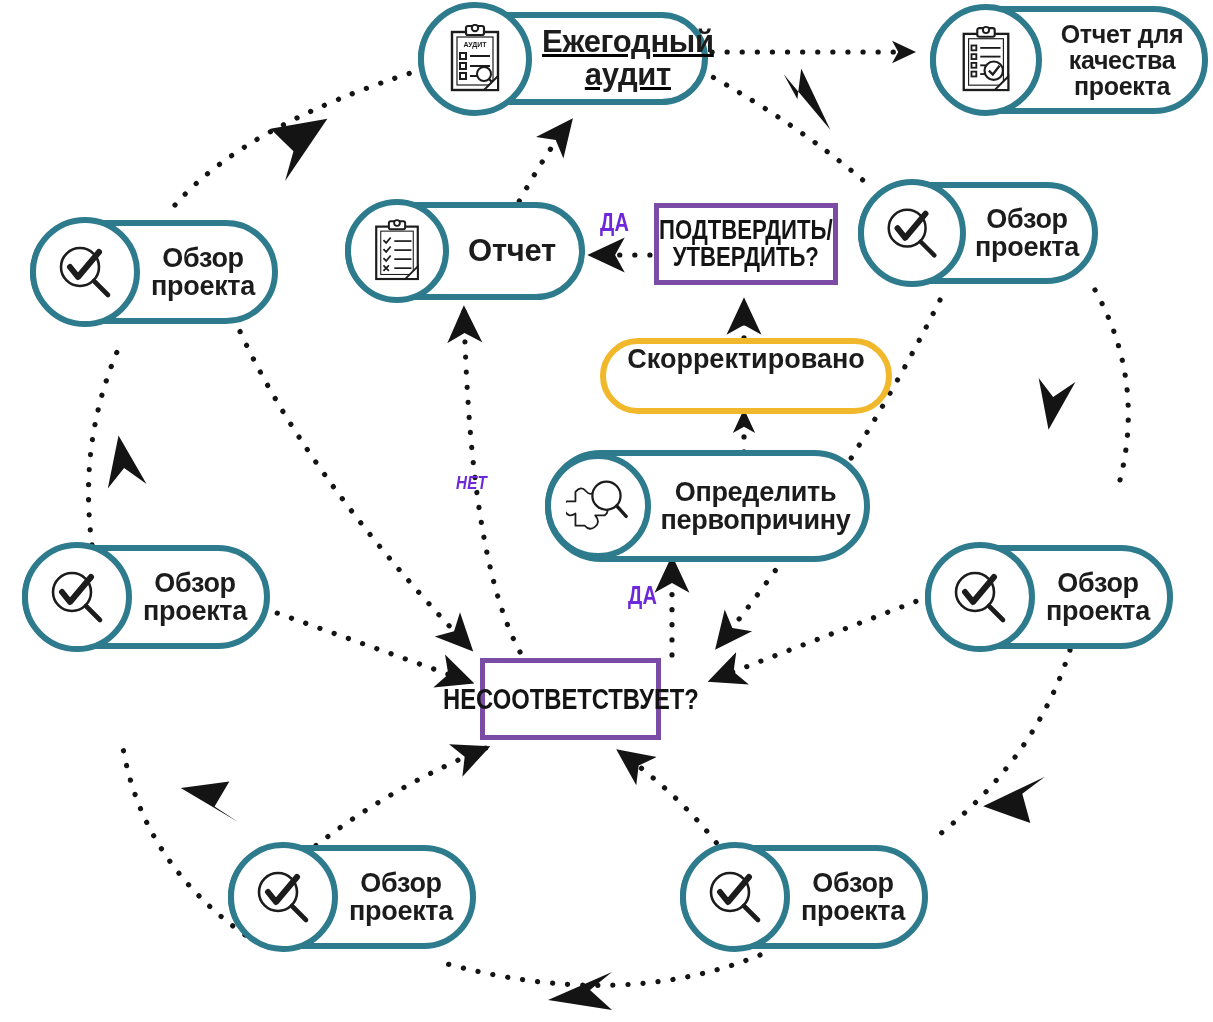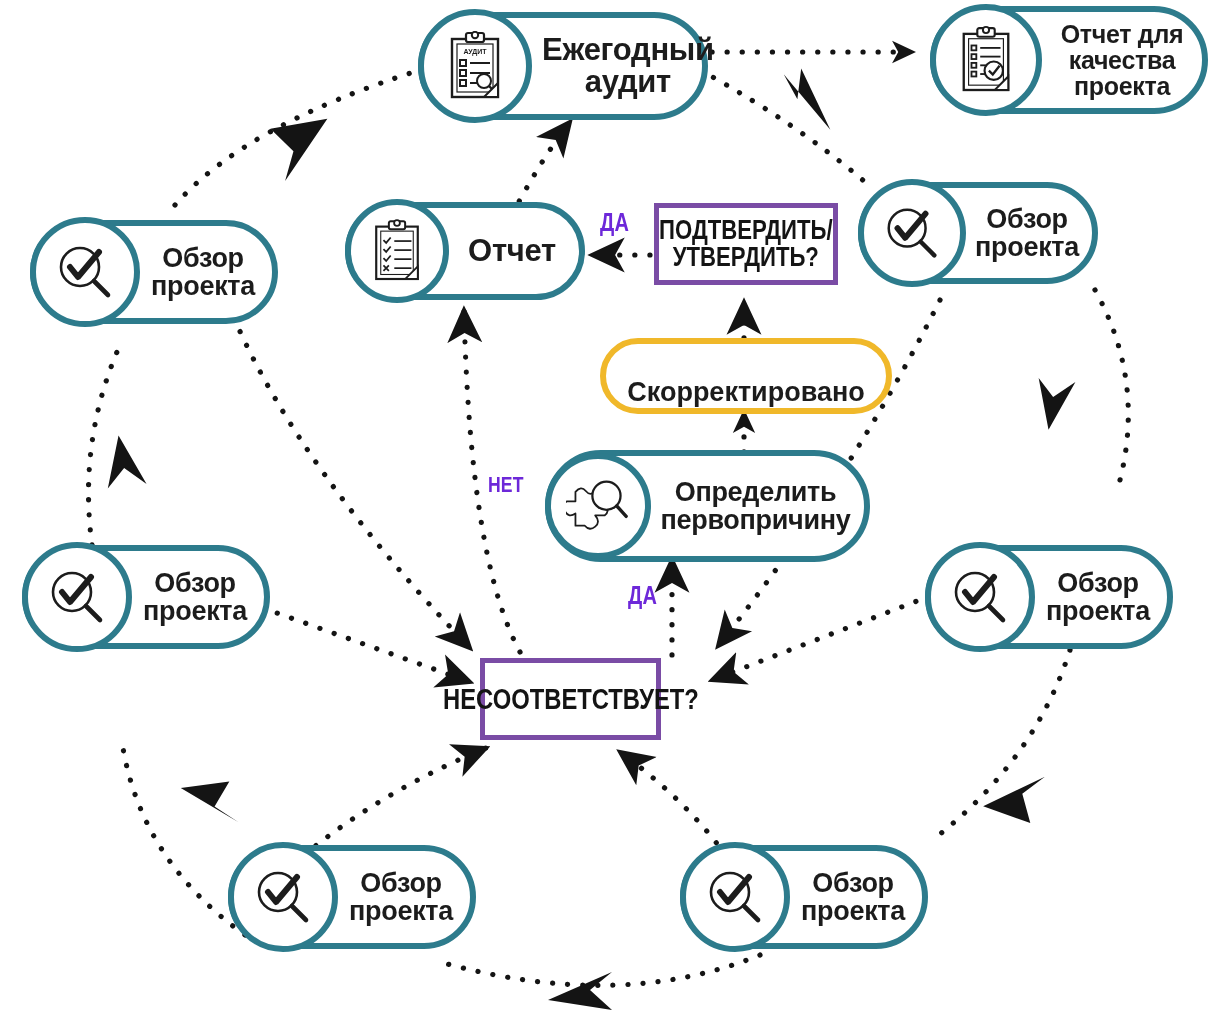--- a/index.html
+++ b/index.html
@@ -21,21 +21,21 @@
 
   
   .dec{position:absolute;box-sizing:border-box;background:#fff;border:5px solid #7a4ca5;
        display:flex;align-items:center;justify-content:center;text-align:center;}
   .dec span{font-family:"Liberation Sans Narrow","Liberation Sans",sans-serif;
             font-weight:bold;color:#141414;line-height:1.0;
             transform:scaleX(.82);transform-origin:center;white-space:nowrap;display:block;}
 
   
   .yel{position:absolute;box-sizing:border-box;background:#fff;border:6px solid #f0b82a;
-       border-radius:40px;display:flex;align-items:flex-end;justify-content:center;}
+       border-radius:40px;display:flex;align-items:flex-start;justify-content:center;}
   .yel span{font-weight:bold;color:#1c1c1c;}
 
   
   .elbl{position:absolute;font-family:"Liberation Sans Narrow","Liberation Sans",sans-serif;
         font-weight:bold;color:#6d28d9;letter-spacing:.2px;}
   .elbl span{display:block;transform:scaleX(.8);transform-origin:left center;}
 </style>
 </head>
 <body>
 
@@ -106,21 +106,21 @@
       <path d="M744 338 L744 302" marker-end="url(#dart)"></path>
 
       <path d="M650 255 L592 255" marker-end="url(#dart)"></path>
 
       <path d="M520 652 Q470 560 464 310" marker-end="url(#dart)"></path>
 
       <path d="M505 228 Q540 160 570 122" marker-end="url(#dart)"></path>
     </g>
   </svg>
 
-  <div class="node withicon" style="left:418px;top:12px;width:290px;height:108px;">
+  <div class="node withicon" style="left:418px;top:12px;width:290px;height:93px;text-decoration:underline;">
     <div class="ic" style="width:114px;height:114px;">
       <svg width="62" height="70" viewBox="0 0 62 70">
         <rect x="8" y="8" width="46" height="58" fill="#fff" stroke="#1c1c1c" stroke-width="2.4"></rect>
         <rect x="13" y="13" width="36" height="48" fill="none" stroke="#1c1c1c" stroke-width="1.2"></rect>
         <rect x="22" y="2" width="18" height="9" rx="2" fill="#fff" stroke="#1c1c1c" stroke-width="2.2"></rect>
         <circle cx="31" cy="4" r="3.2" fill="#fff" stroke="#1c1c1c" stroke-width="2"></circle>
         <text x="31" y="23" font-size="7" font-family="Liberation Sans,sans-serif" font-weight="bold" text-anchor="middle" fill="#1c1c1c">АУДИТ</text>
         <g stroke="#1c1c1c" stroke-width="2" fill="none">
           <rect x="16" y="29" width="6" height="6"></rect>
             <line x1="26" y1="32" x2="46" y2="32"></line>
@@ -302,21 +302,21 @@
   </div>
 
   <div class="dec" style="left:480px;top:658px;width:181px;height:82px;">
     <span style="font-size:29px;">НЕСООТВЕТСТВУЕТ?</span>
   </div>
 
   <div class="elbl" style="left:600px;top:208px;font-size:25px;">
     <span>ДА</span>
   </div>
 
-  <div class="elbl" style="left:488px;top:472px;font-size:22px;">
+  <div class="elbl" style="left:456px;top:472px;font-size:19px;font-style:italic;">
     <span>НЕТ</span>
   </div>
 
   <div class="elbl" style="left:628px;top:581px;font-size:25px;">
     <span>ДА</span>
   </div>
 
 </div>
 
 </body></html>

